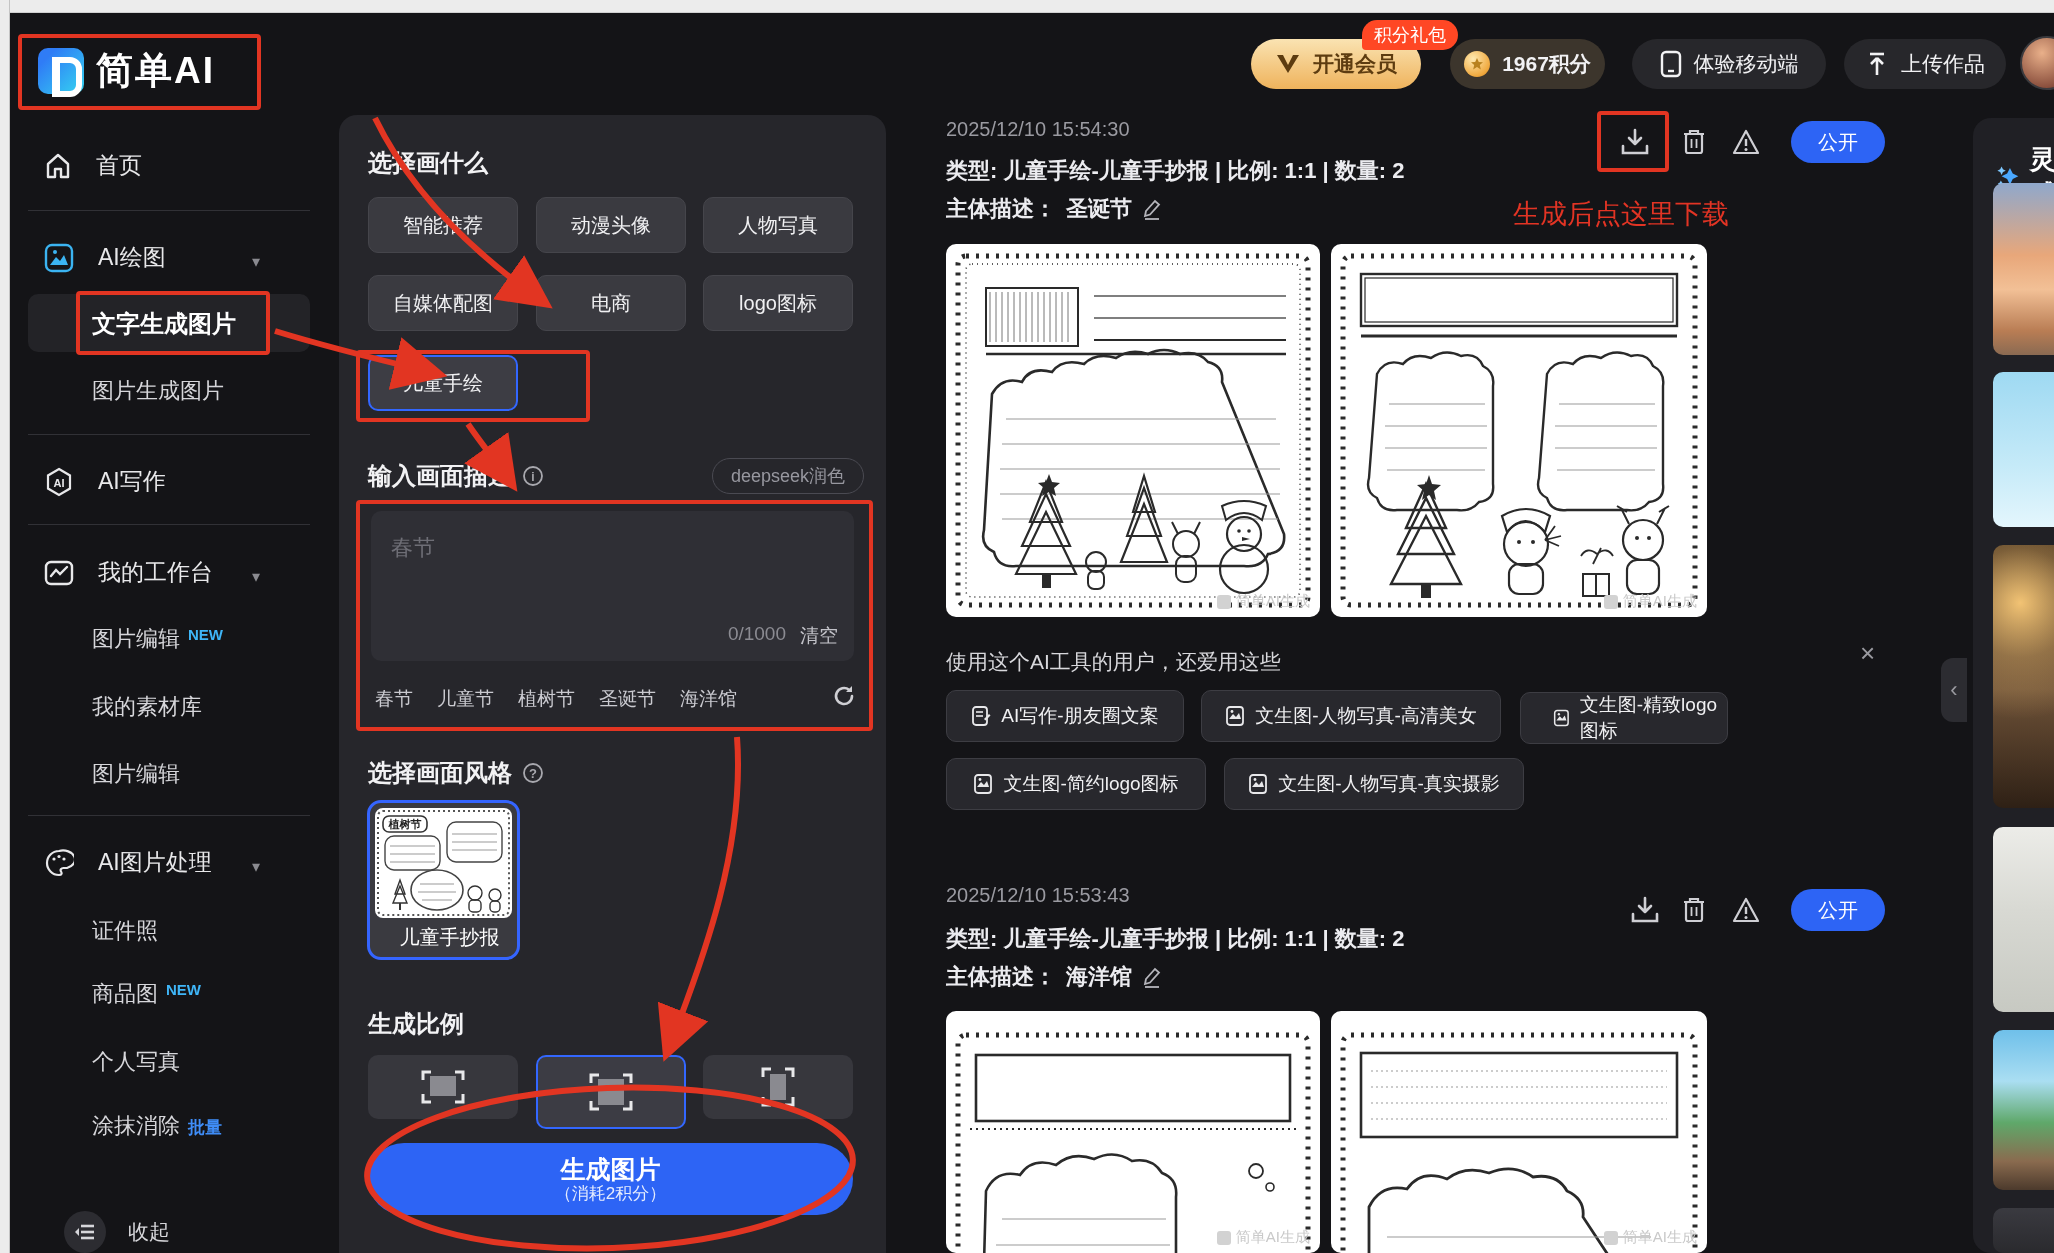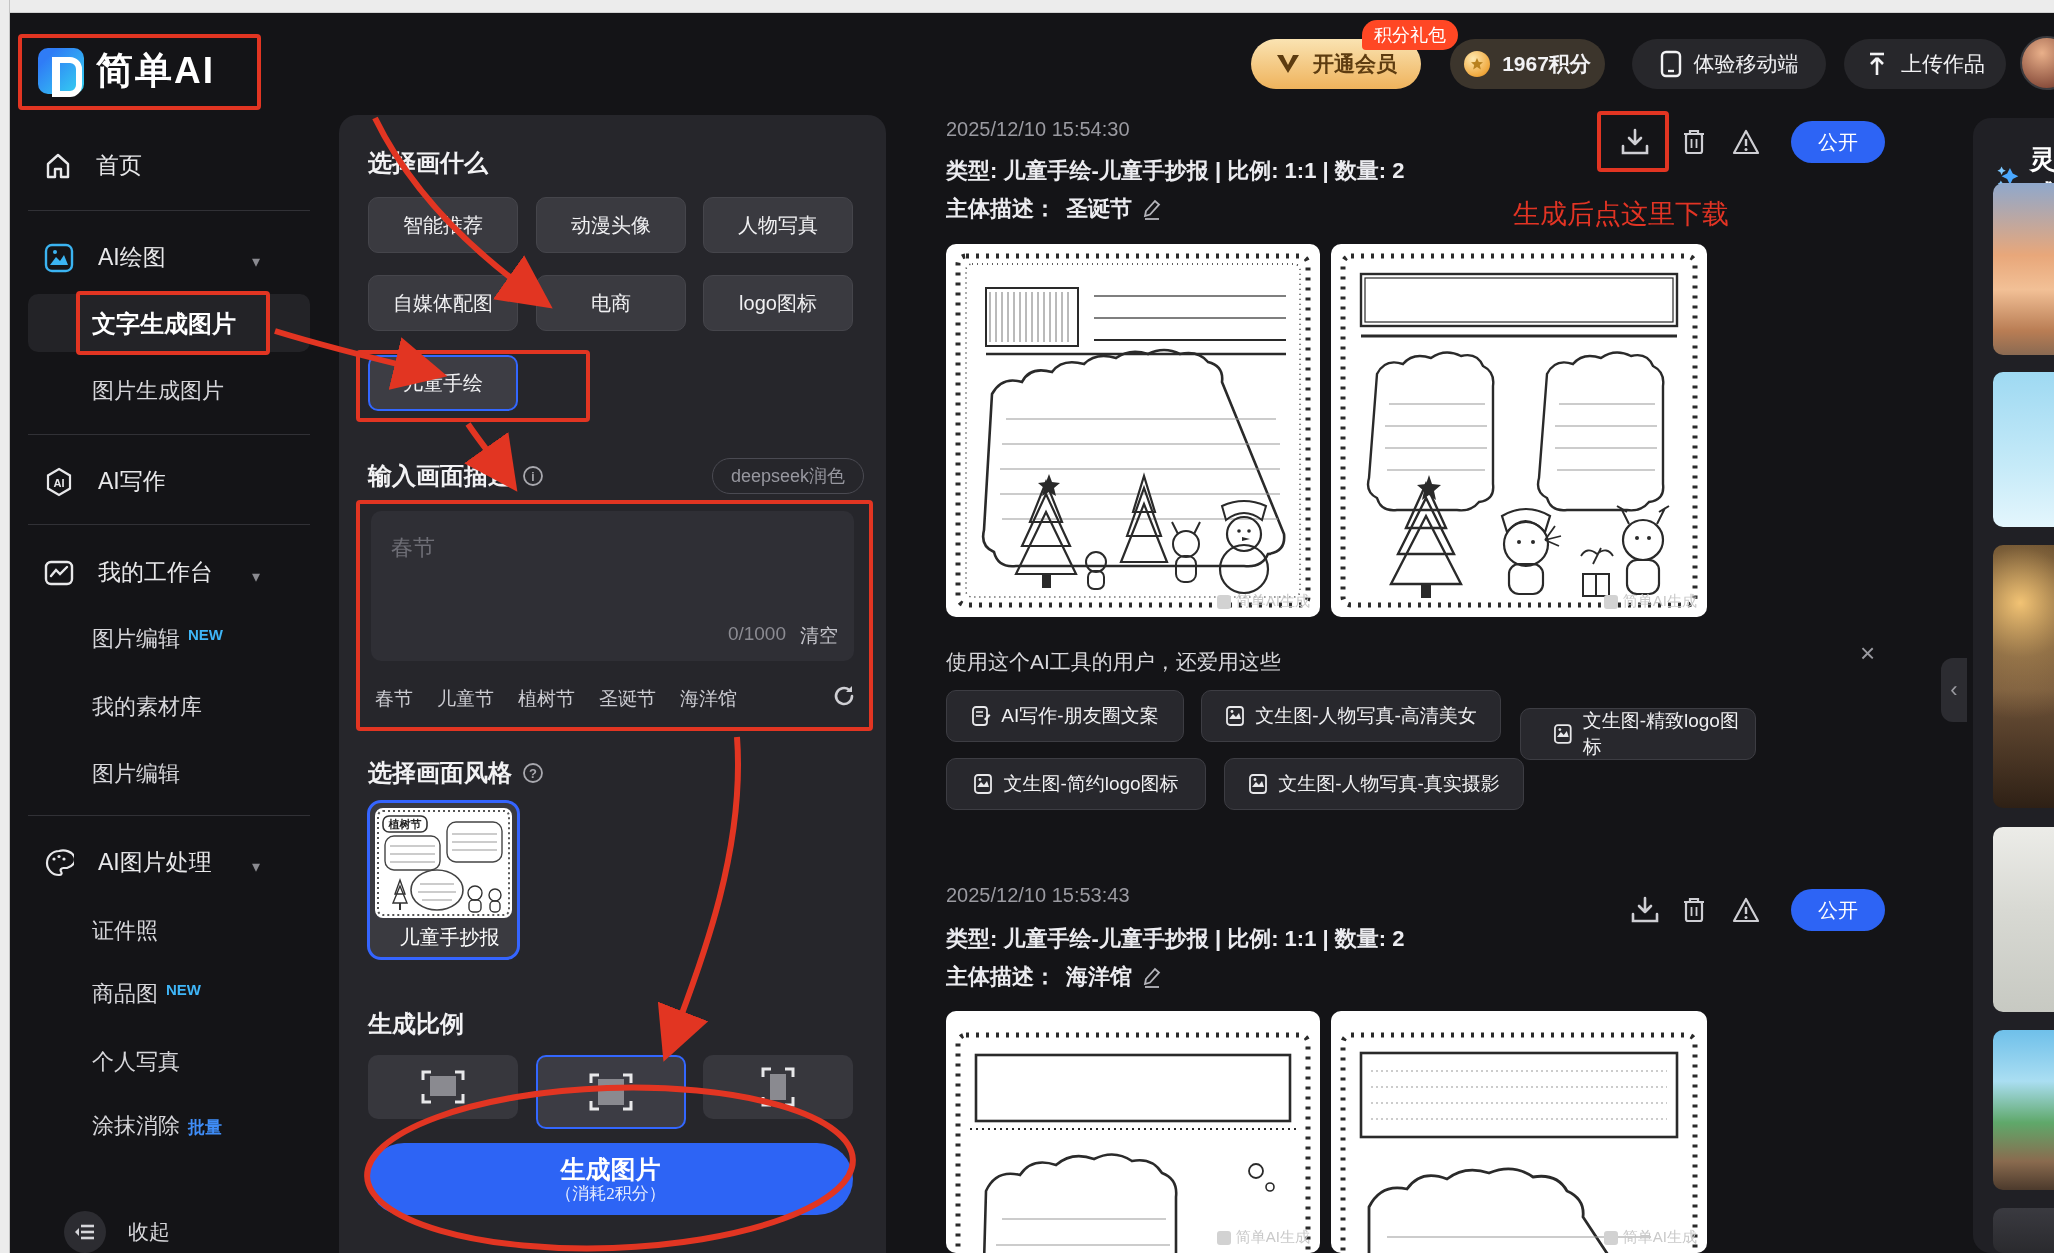--- a/index.html
+++ b/index.html
@@ -52,21 +52,21 @@
   .clear{color:#c2c2c8;font-size:19px;margin-left:14px;}
   .tag{color:#cacad0;font-size:19px;margin-right:24px;}
   .stylecard{width:153px;height:160px;border:3px solid #3565ff;border-radius:14px;background:#3a3a40;overflow:hidden;}
   .stylethumb{margin:5px;width:137px;height:110px;background:#fff;border-radius:8px;overflow:hidden;}
   .stylelabel{color:#fff;font-size:20px;text-align:center;margin-top:6px;padding-left:12px;}
   .ratiocard{width:150px;height:64px;background:#37373d;border-radius:10px;display:flex;align-items:center;justify-content:center;}
   .ratiocard.sel{border:2px solid #3367ff;background:#3c3c44;height:74px;}
   .genbtn{left:368px;top:1143px;width:485px;height:72px;border-radius:36px;background:#2d64f5;color:#fff;
           display:flex;flex-direction:column;align-items:center;justify-content:center;line-height:1.15;}
   .gen1{font-size:25px;font-weight:bold;}
-  .gen2{font-size:17px;opacity:.88;font-family:Liberation Serif, serif;}
+  .gen2{font-size:17px;opacity:.88;}
 
   
   .time{color:#9a9aa1;font-size:20px;}
   .meta{color:#ececf0;font-size:22px;font-weight:bold;}
   .subject{color:#ececf0;font-size:22px;font-weight:bold;display:flex;align-items:center;gap:10px;}
   .pubbtn{width:94px;height:42px;border-radius:21px;background:#2d64f5;color:#fff;font-size:20px;
           display:flex;align-items:center;justify-content:center;}
   .imgcard{background:#fff;border-radius:10px;overflow:hidden;position:absolute;}
   .wm{position:absolute;right:10px;bottom:6px;color:#c9c9c9;font-size:15px;display:flex;align-items:center;gap:5px;}
   .wm-logo{width:14px;height:14px;border-radius:3px;background:#d2d2d2;display:inline-block;}
@@ -499,21 +499,21 @@
     <span>AI写作-朋友圈文案</span>
   </div>
   <div class="relbtn" style="left:1201px;top:690px;width:300px;">
     <svg width="20" height="22" viewBox="0 0 20 22">
       <rect x="2" y="2" width="16" height="18" rx="3" fill="none" stroke="#e8e8ea" stroke-width="1.8"></rect>
       <path d="M4 14 L8 9 L11 12 L14 8 L16 14 Z" fill="#e8e8ea"></path>
         <circle cx="7" cy="6.5" r="1.4" fill="#e8e8ea"></circle>
     </svg>
     <span>文生图-人物写真-高清美女</span>
   </div>
-  <div class="relbtn" style="left:1520px;top:708px;width:236px;padding-left:32px;">
+  <div class="relbtn" style="left:1520px;top:692px;width:208px;padding-left:32px;">
     <svg width="20" height="22" viewBox="0 0 20 22">
       <rect x="2" y="2" width="16" height="18" rx="3" fill="none" stroke="#e8e8ea" stroke-width="1.8"></rect>
       <path d="M4 14 L8 9 L11 12 L14 8 L16 14 Z" fill="#e8e8ea"></path>
         <circle cx="7" cy="6.5" r="1.4" fill="#e8e8ea"></circle>
     </svg>
     <span>文生图-精致logo图标</span>
   </div>
   <div class="relbtn" style="left:946px;top:758px;width:260px;">
     <svg width="20" height="22" viewBox="0 0 20 22">
       <rect x="2" y="2" width="16" height="18" rx="3" fill="none" stroke="#e8e8ea" stroke-width="1.8"></rect>

